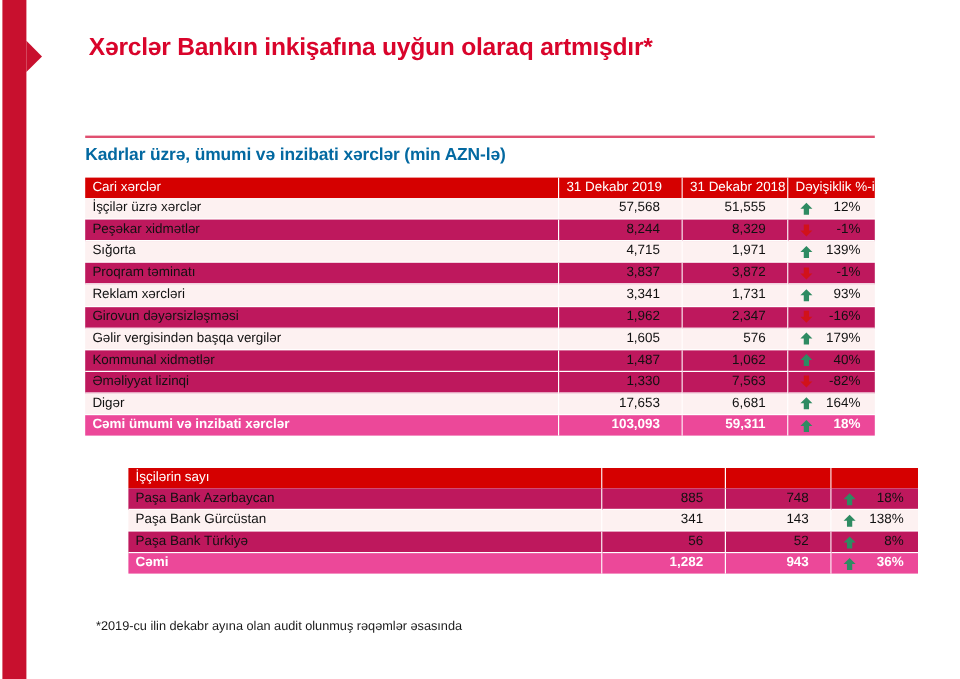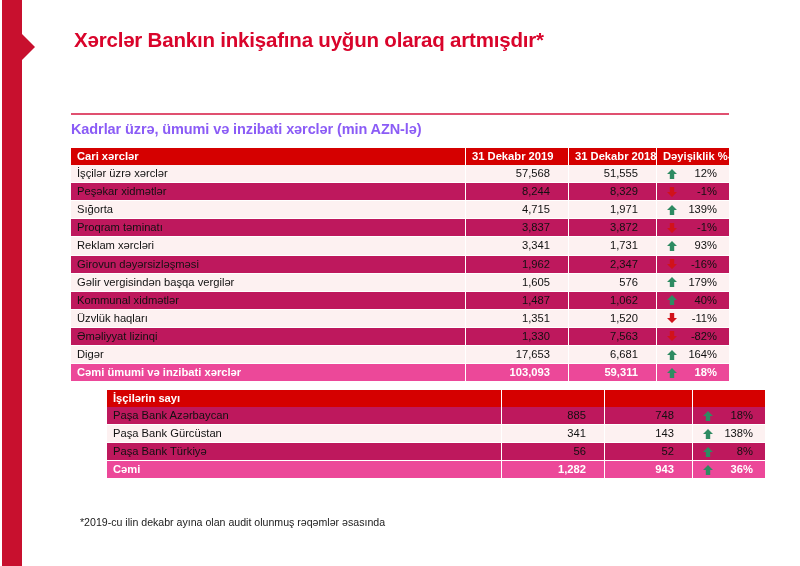--- a/index.html
+++ b/index.html
@@ -58,21 +58,21 @@
     background: #E05070;
   }
 
   
   #section-heading {
     position: absolute;
     left: 71px;
     top: 121px;
     font-size: 14.5px;
     font-weight: bold;
-    color: #8b5cf6;
+    color: #0369a1;
     letter-spacing: -0.1px;
   }
 
   
   .data-table {
     position: absolute;
     left: 71px;
     width: 658px;
     border-collapse: separate;
     border-spacing: 0;
@@ -97,21 +97,21 @@
 
   col.c-label  { width: 395px; }
   col.c-y2019  { width: 103px; }
   col.c-y2018  { width: 88px; }
   col.c-change { width: 72px; }
 
   
   tr.hdr-row td {
     background: #D50000;
     color: #ffffff;
-    font-weight: bold;
+    font-weight: normal;
     font-size: 11.2px;
     border-right: 1.5px solid #ffffff;
   }
   tr.hdr-row td:last-child { border-right: none; }
   tr.hdr-row td.num { text-align: right; }
 
   
   tr.body-row td {
     border-right: 1.5px solid #ffffff;
     border-bottom: 1px solid #ffffff;
@@ -309,35 +309,20 @@
           <div class="chg-inner">
             <span class="arrow-box">
               <svg class="arrow-svg" width="12" height="12" viewBox="0 0 12 12">
                 <path d="M6 1 L11 6 L8.2 6 L8.2 11 L3.8 11 L3.8 6 L1 6 Z" fill="#2E8B62"></path>
               </svg>
             </span>
             <span class="chg-val">40%</span>
           </div>
         </td>
       </tr>
-      <tr class="body-row shade-a">
-        <td class="lbl">Üzvlük haqları</td>
-        <td class="num">1,351</td>
-        <td class="num">1,520</td>
-        <td class="chg">
-          <div class="chg-inner">
-            <span class="arrow-box">
-              <svg class="arrow-svg" width="12" height="12" viewBox="0 0 12 12">
-                <path d="M6 11 L1 6 L3.8 6 L3.8 1 L8.2 1 L8.2 6 L11 6 Z" fill="#D1121A"></path>
-              </svg>
-            </span>
-            <span class="chg-val">-11%</span>
-          </div>
-        </td>
-      </tr>
       <tr class="body-row shade-b">
         <td class="lbl">Əməliyyat lizinqi</td>
         <td class="num">1,330</td>
         <td class="num">7,563</td>
         <td class="chg">
           <div class="chg-inner">
             <span class="arrow-box">
               <svg class="arrow-svg" width="12" height="12" viewBox="0 0 12 12">
                 <path d="M6 11 L1 6 L3.8 6 L3.8 1 L8.2 1 L8.2 6 L11 6 Z" fill="#D1121A"></path>
               </svg>

